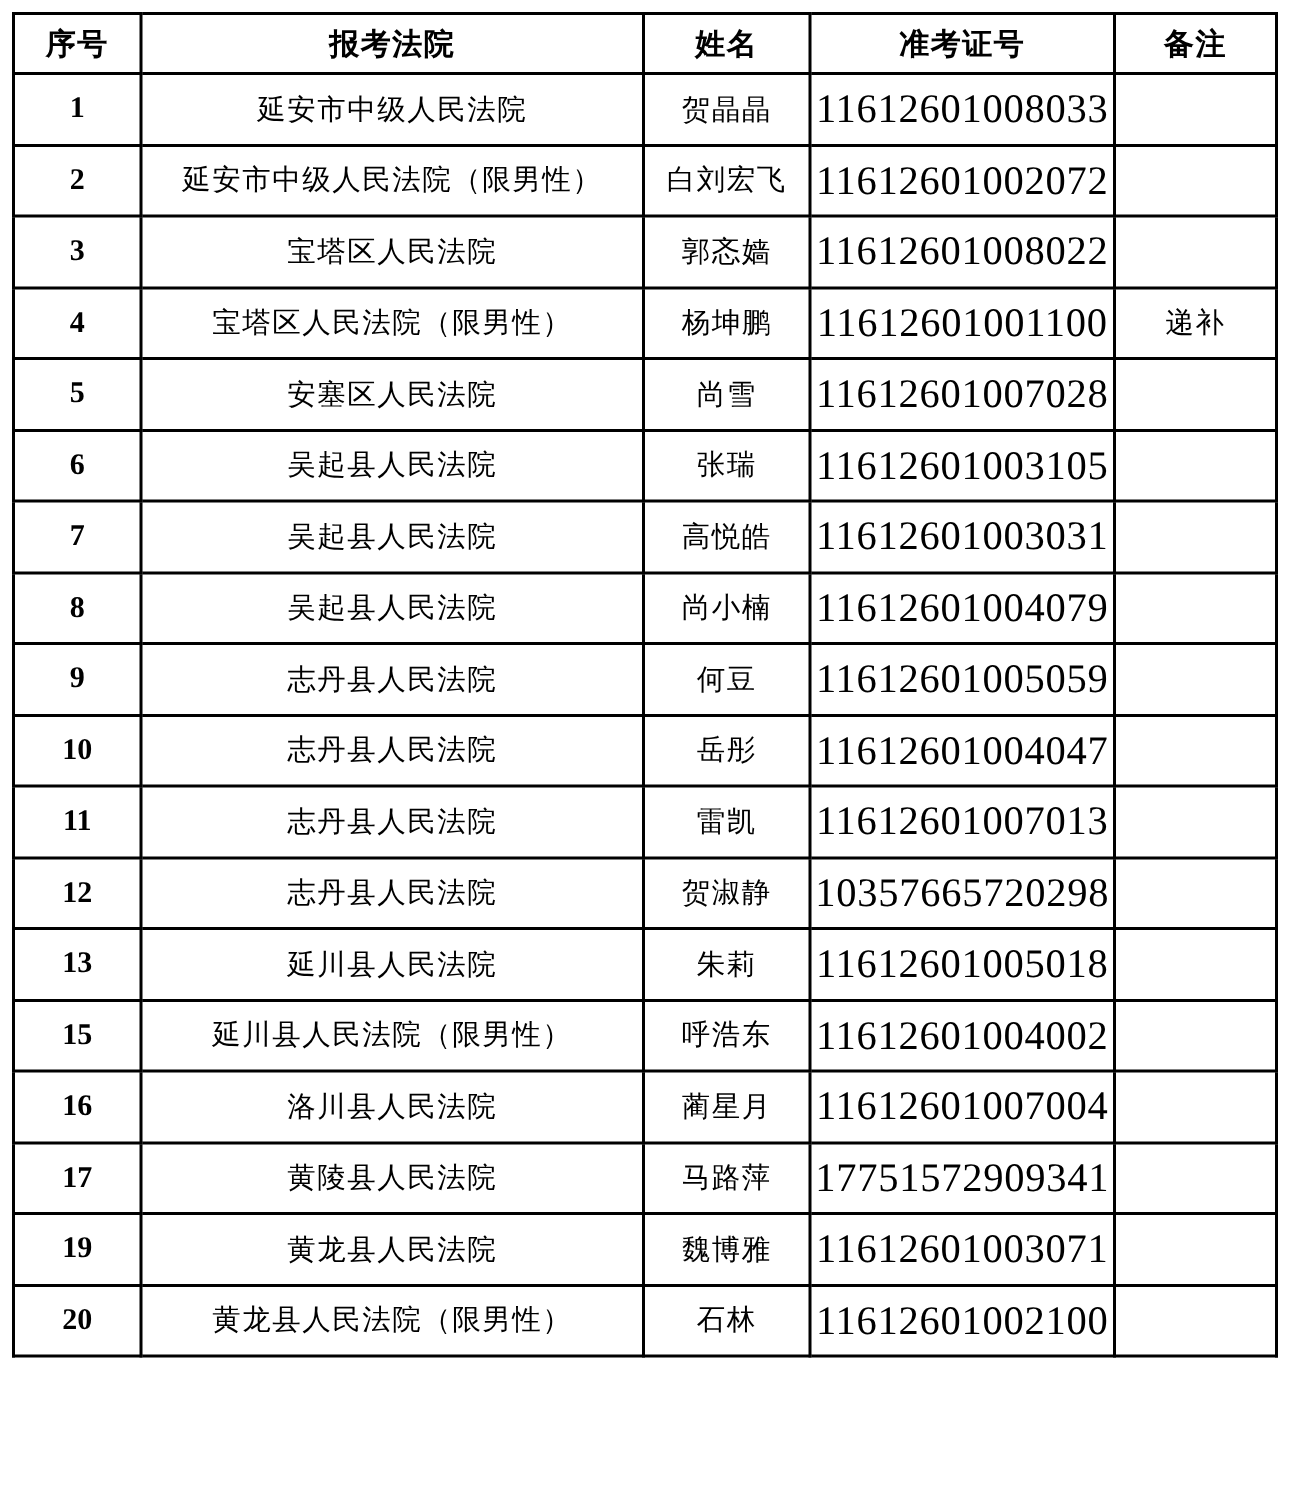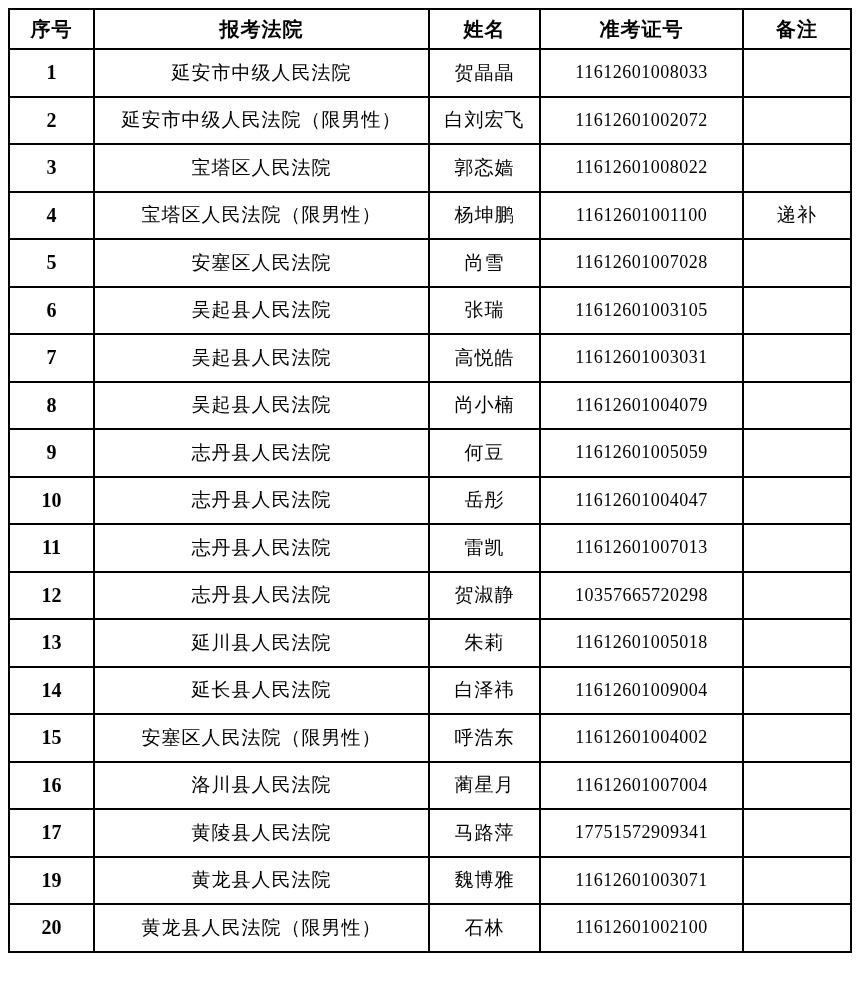--- a/index.html
+++ b/index.html
@@ -48,21 +48,21 @@
   td.serial {
     font-weight: bold;
     font-size: 20px;
   }
   td.court, td.name, td.remark {
     font-size: 19px;
     letter-spacing: 1px;
     border-radius: 11px;
   }
   td.ticket {
-    font-size: 18px;
+    font-size: 27px;
     letter-spacing: 0.5px;
   }
 </style>
 </head>
 <body>
 
 <div class="page">
   <table class="roster">
     <colgroup>
       <col style="width:85px">
@@ -166,29 +166,22 @@
           <td class="remark"></td>
         </tr>
         <tr>
           <td class="serial">13</td>
           <td class="court">延川县人民法院</td>
           <td class="name">朱莉</td>
           <td class="ticket">11612601005018</td>
           <td class="remark"></td>
         </tr>
         <tr>
-          <td class="serial">14</td>
-          <td class="court">延长县人民法院</td>
-          <td class="name">白泽祎</td>
-          <td class="ticket">11612601009004</td>
-          <td class="remark"></td>
-        </tr>
-        <tr>
           <td class="serial">15</td>
-          <td class="court">安塞区人民法院（限男性）</td>
+          <td class="court">延川县人民法院（限男性）</td>
           <td class="name">呼浩东</td>
           <td class="ticket">11612601004002</td>
           <td class="remark"></td>
         </tr>
         <tr>
           <td class="serial">16</td>
           <td class="court">洛川县人民法院</td>
           <td class="name">蔺星月</td>
           <td class="ticket">11612601007004</td>
           <td class="remark"></td>

